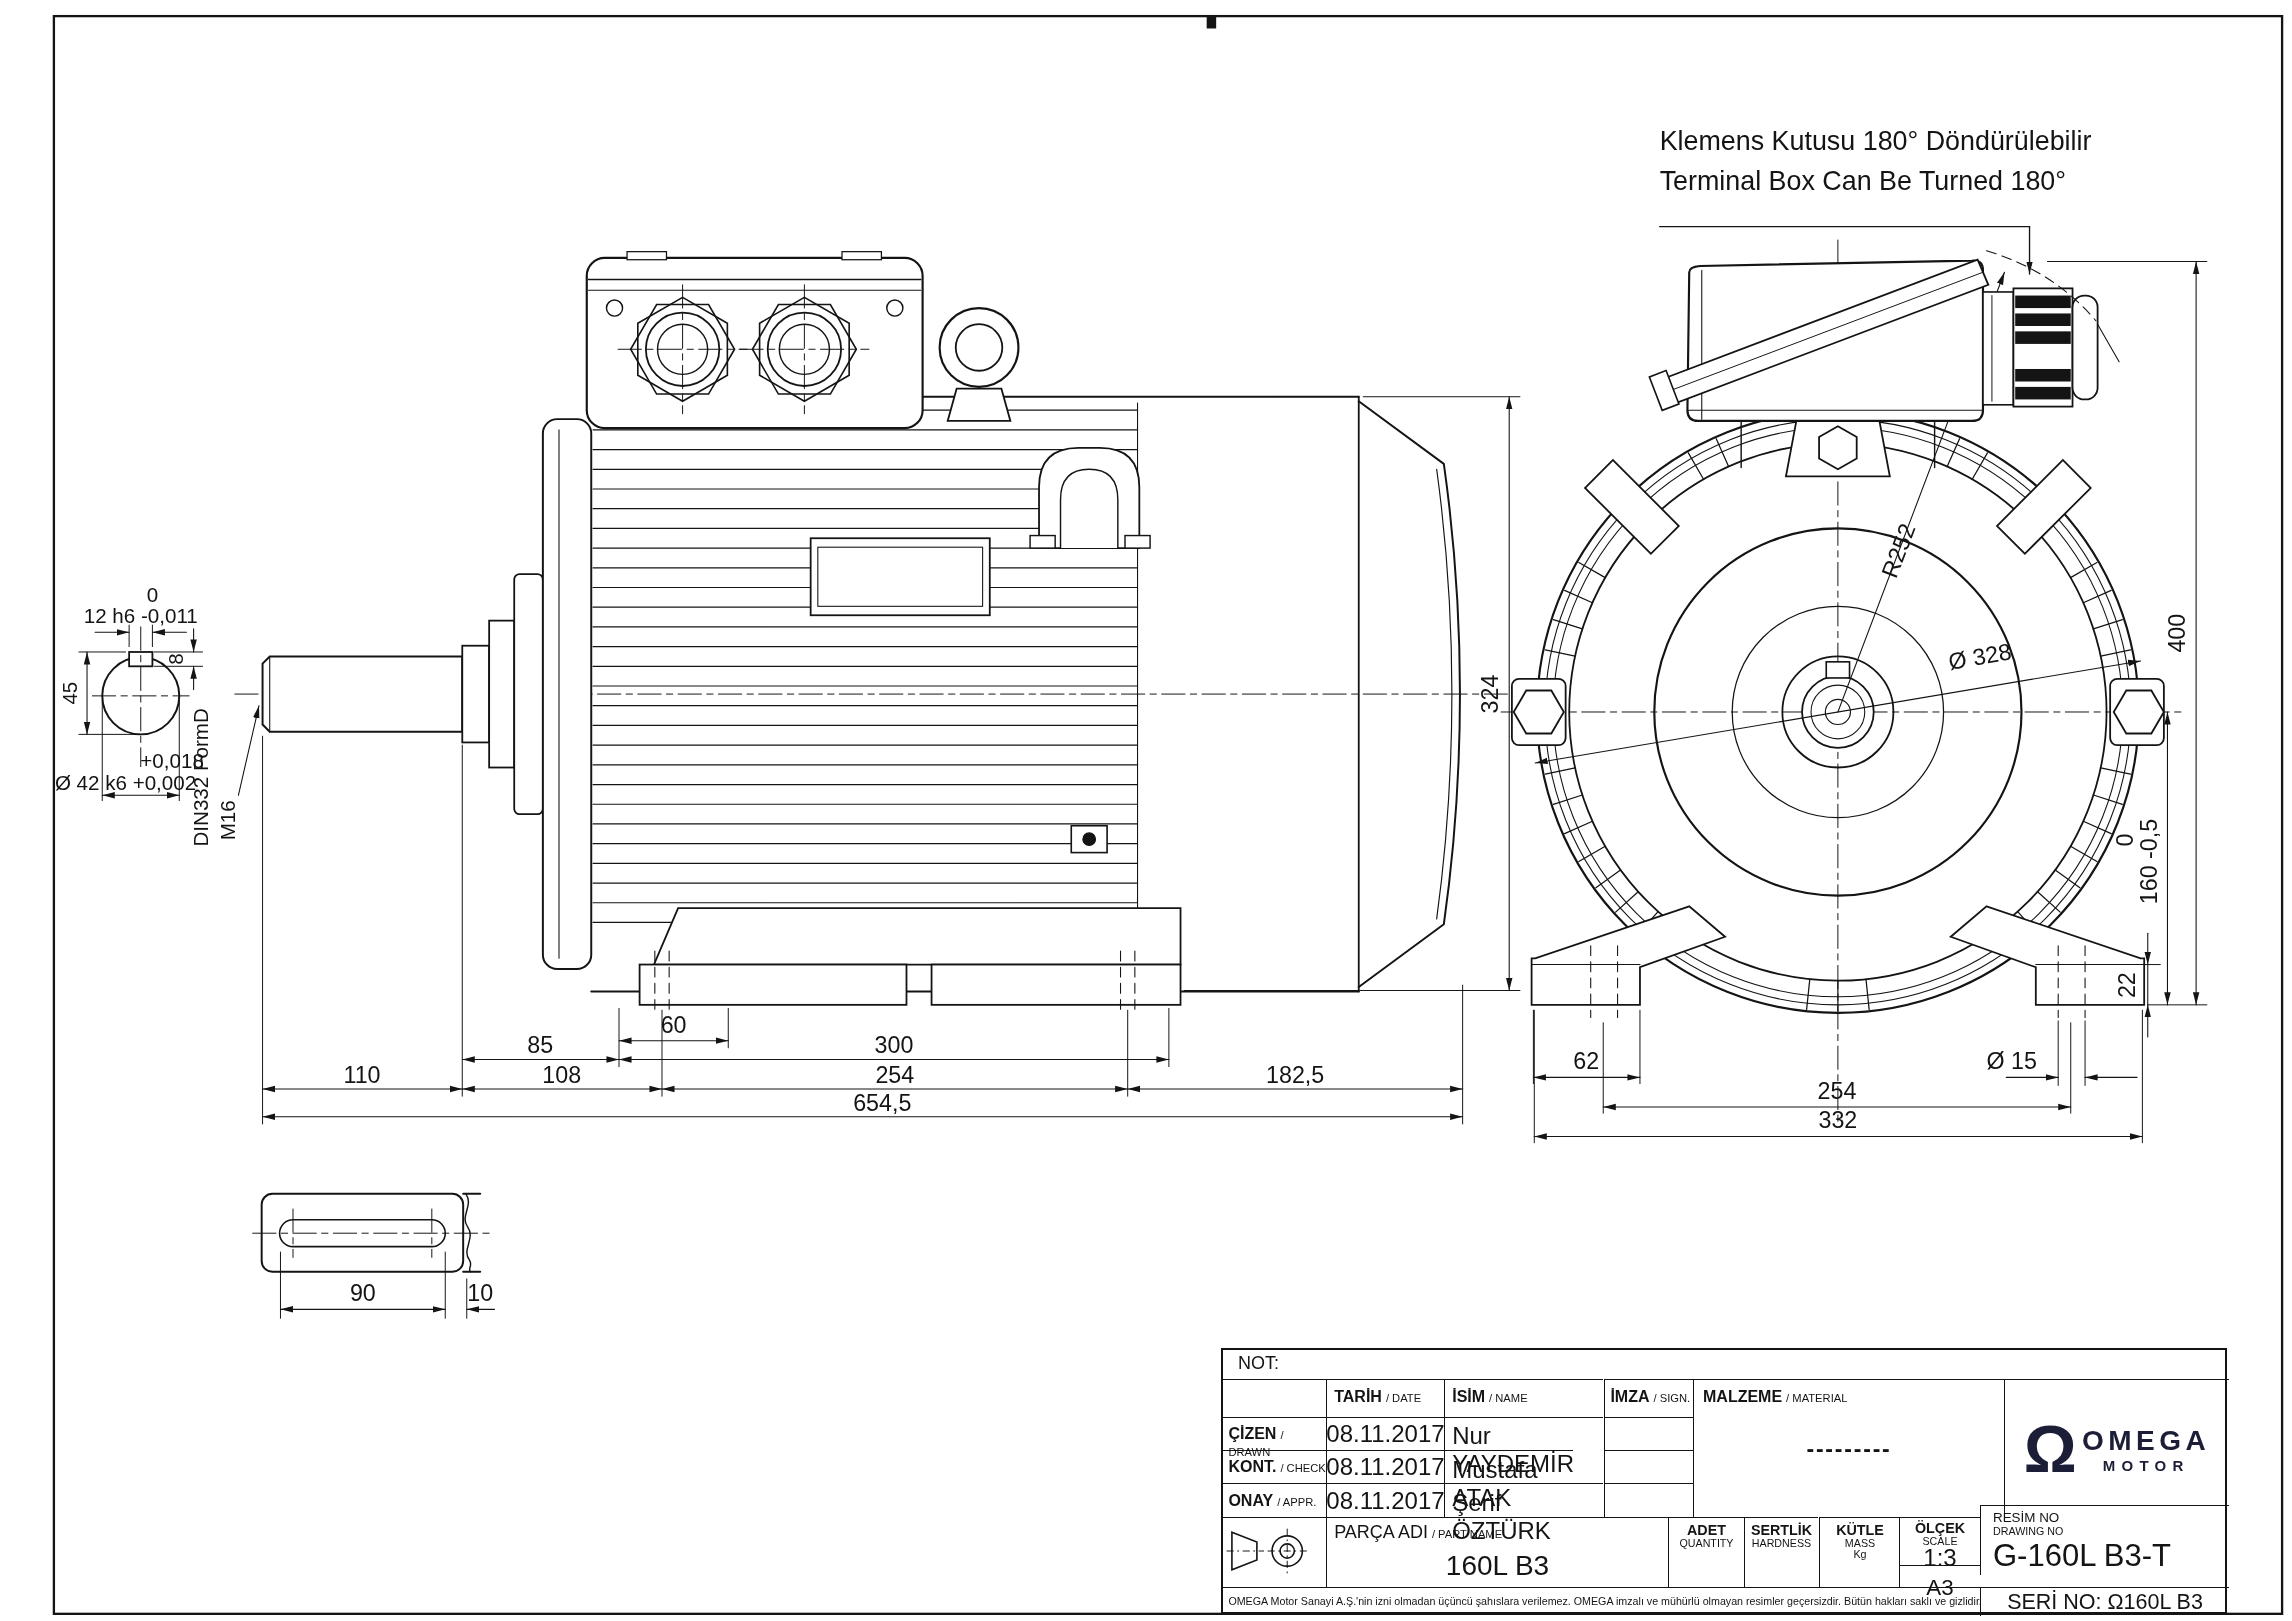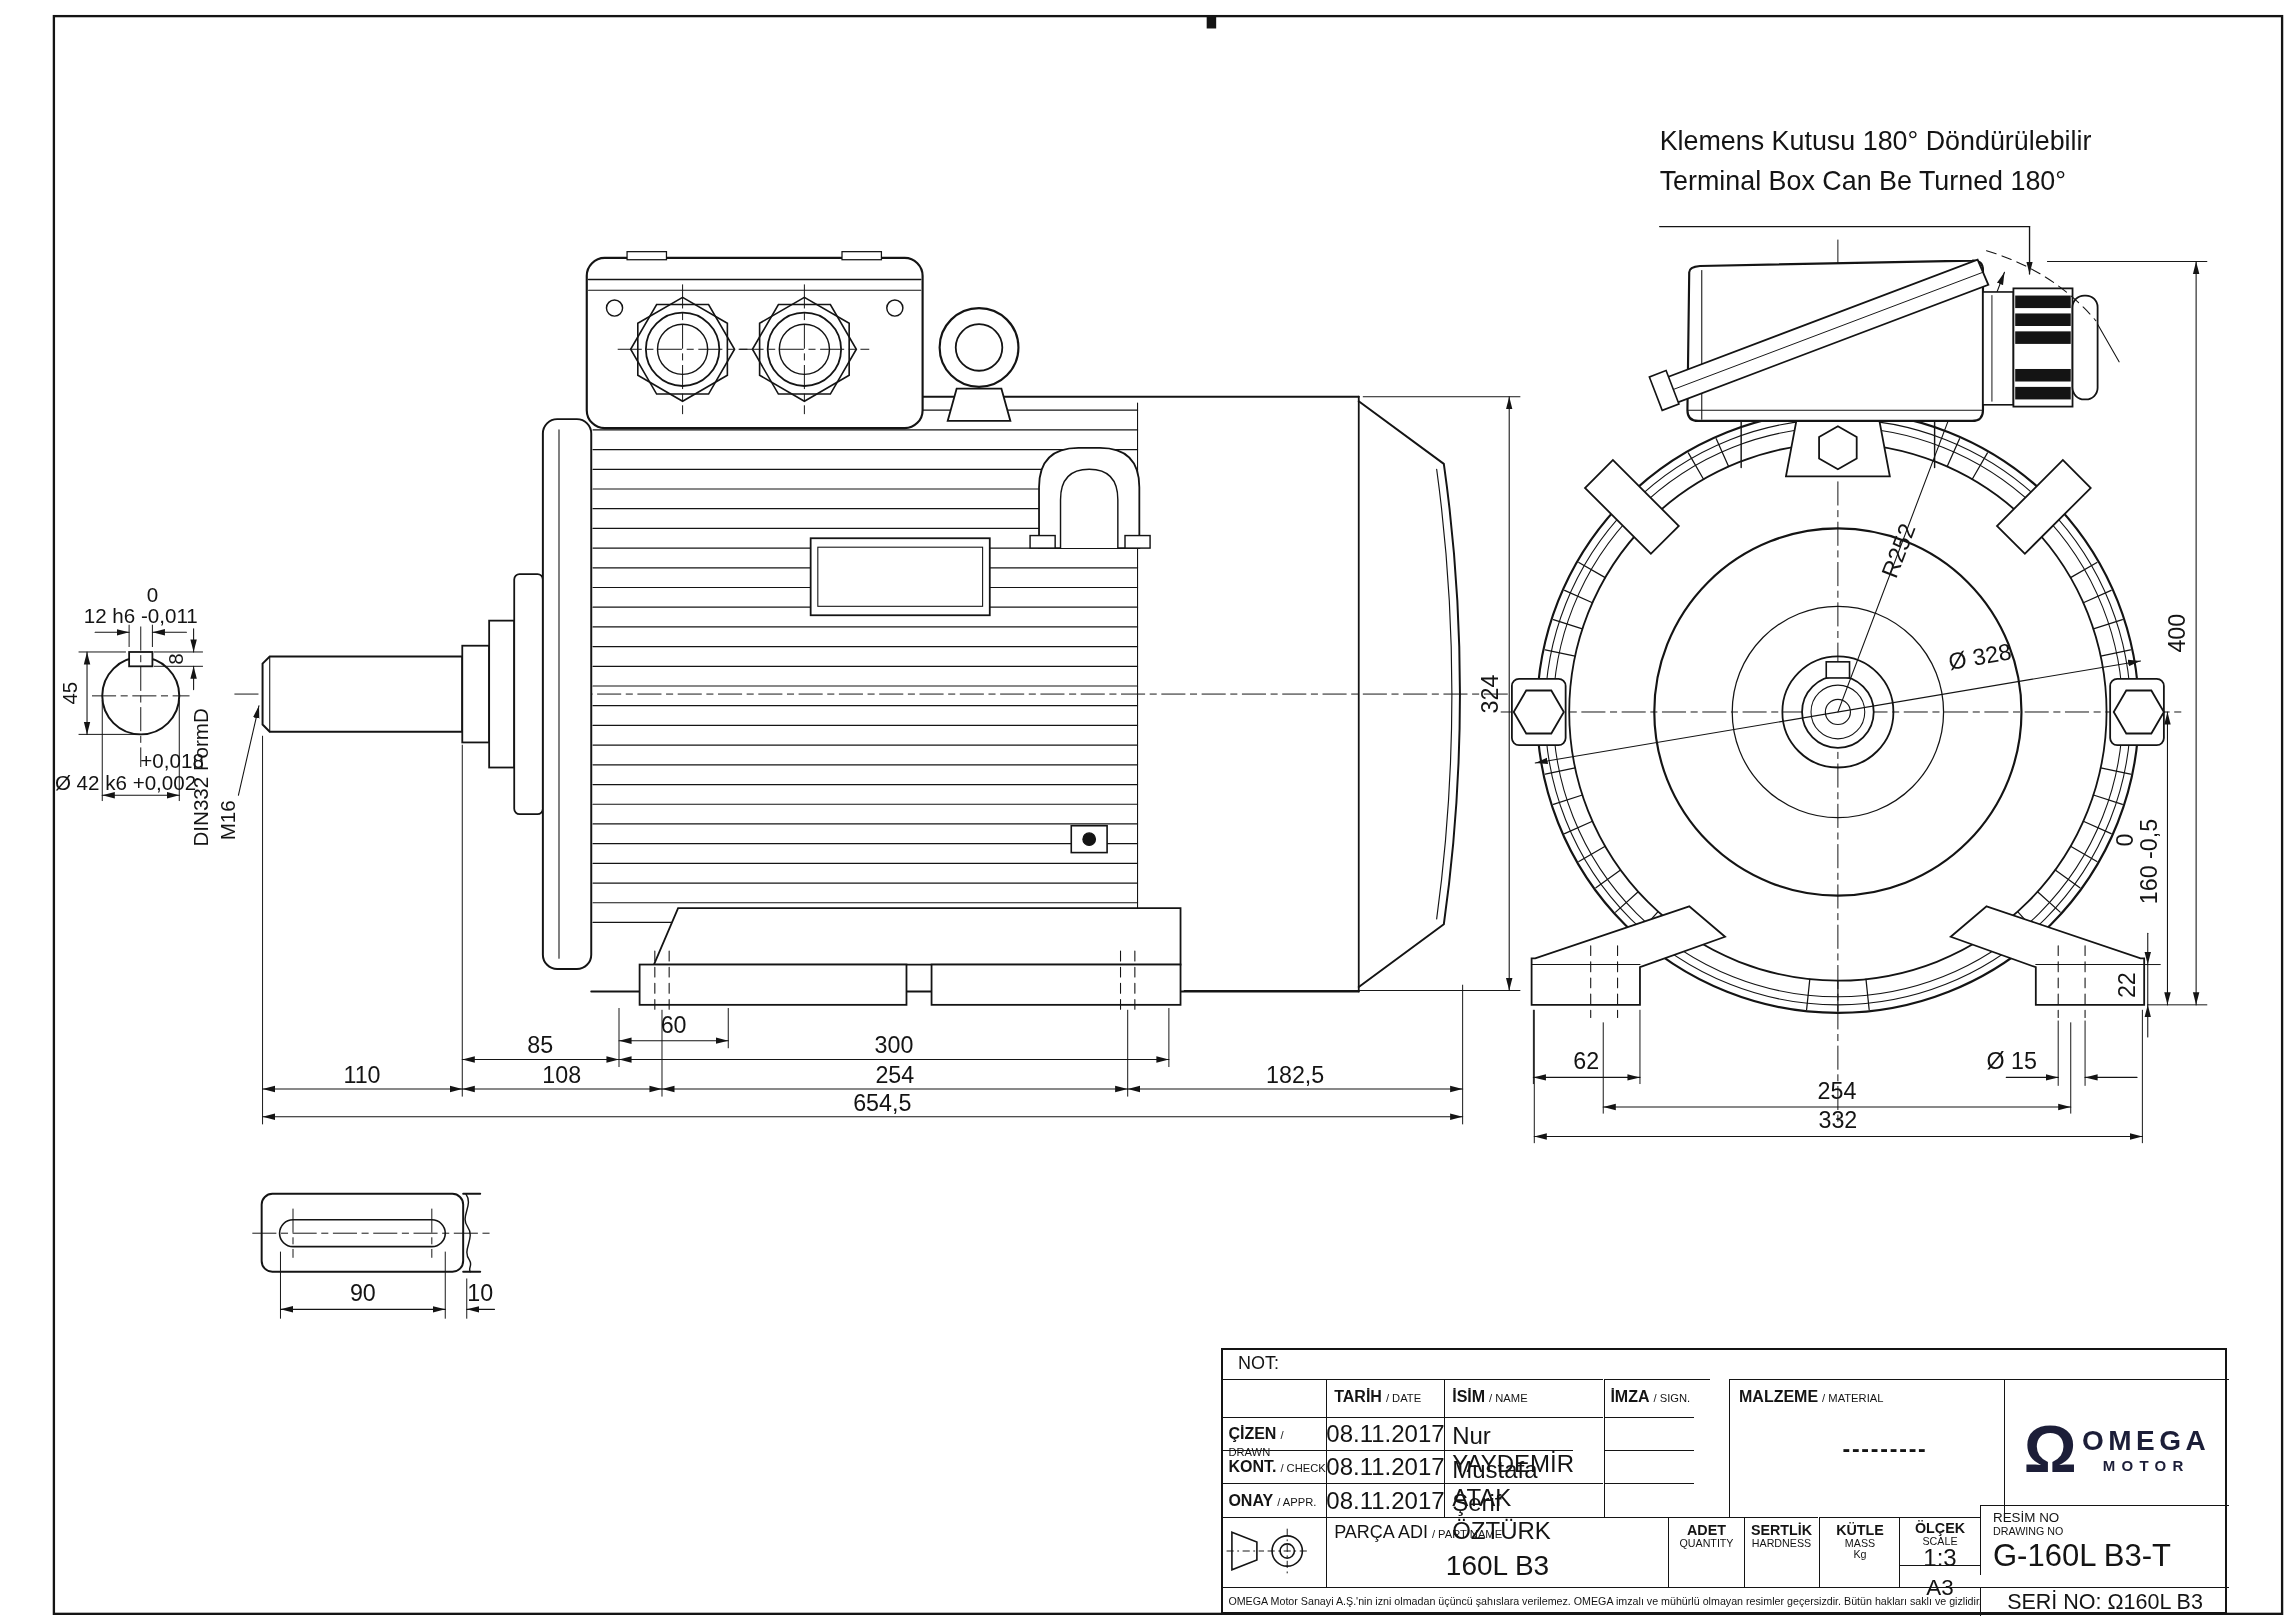--- a/index.html
+++ b/index.html
@@ -395,21 +395,21 @@
     <span>/ DATE</span>
   </div>
   <div class="cell hdr" style="left:221px;top:29px;width:159px;height:39px;padding:8px 0 0 7.2px;">
     <b>İSİM</b>
     <span>/ NAME</span>
   </div>
   <div class="cell hdr" style="left:381px;top:29px;width:106px;height:39px;padding:8px 0 0 5.4px;">
     <b>İMZA</b>
     <span>/ SIGN.</span>
   </div>
-  <div class="cell hdr" style="left:470px;top:29px;width:311px;height:139px;padding:8px 0 0 9px;margin-left:36px;">
+  <div class="cell hdr" style="left:470px;top:29px;width:311px;height:139px;padding:8px 0 0 9px;">
     <b>MALZEME</b>
     <span>/ MATERIAL</span>
     <div style="position:absolute;left:0;top:56px;width:100%;text-align:center;font-size:23px;font-weight:bold;letter-spacing:1.8px;">---------</div>
   </div>
   <div class="cell" style="left:781px;top:29px;width:225px;height:139px;">
     <div class="logo-row">
       <span class="logo-om">Ω</span>
       <span class="logo-txt">
         <span class="logo-name">OMEGA</span>
         <span class="logo-word">MOTOR</span>

